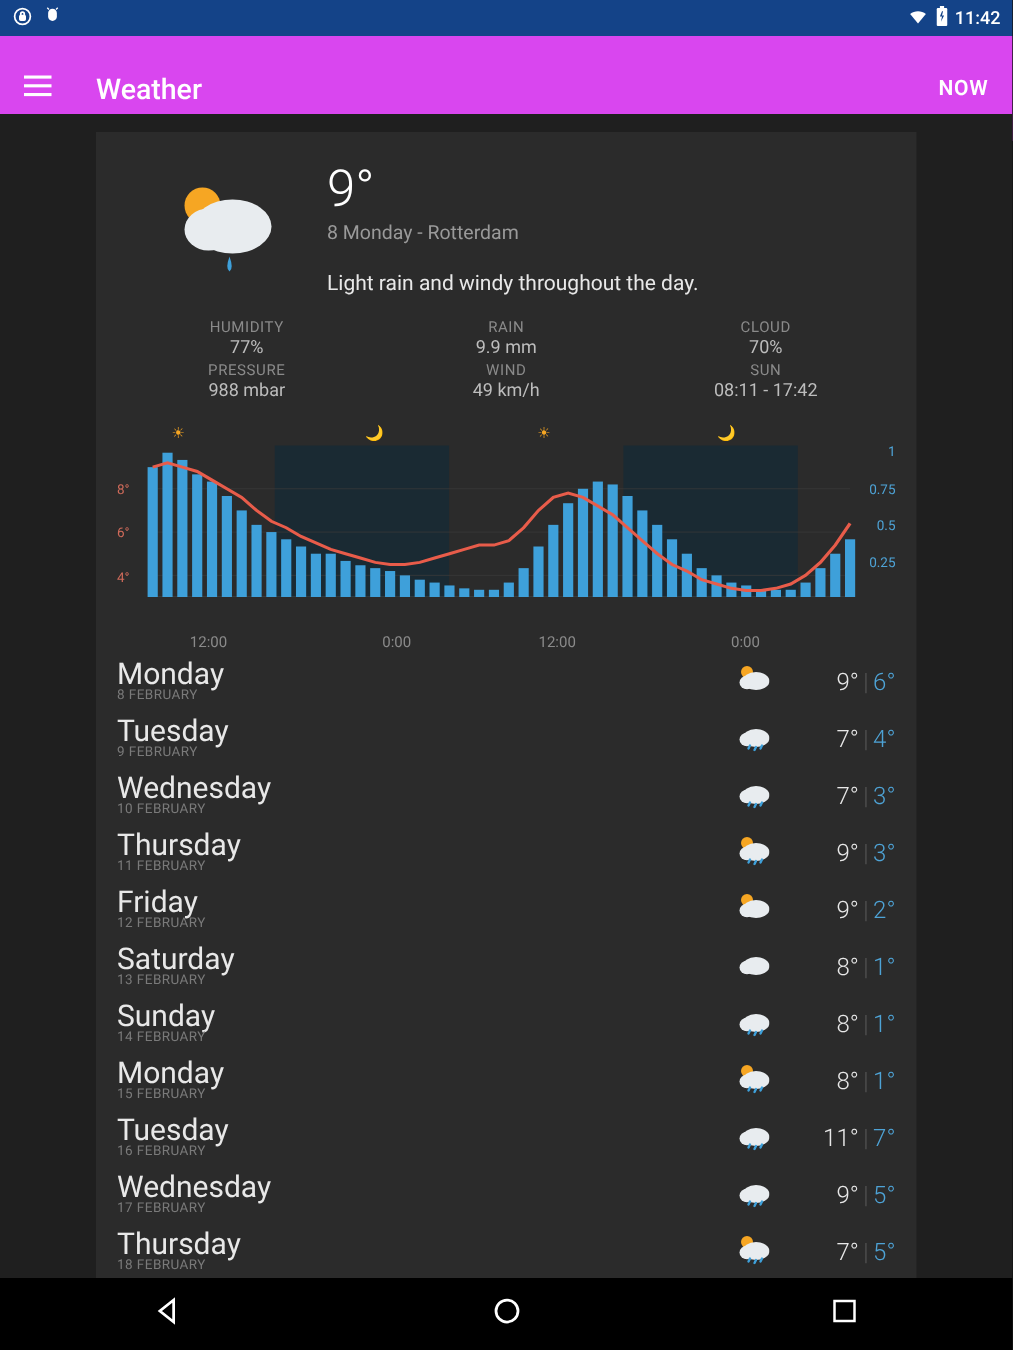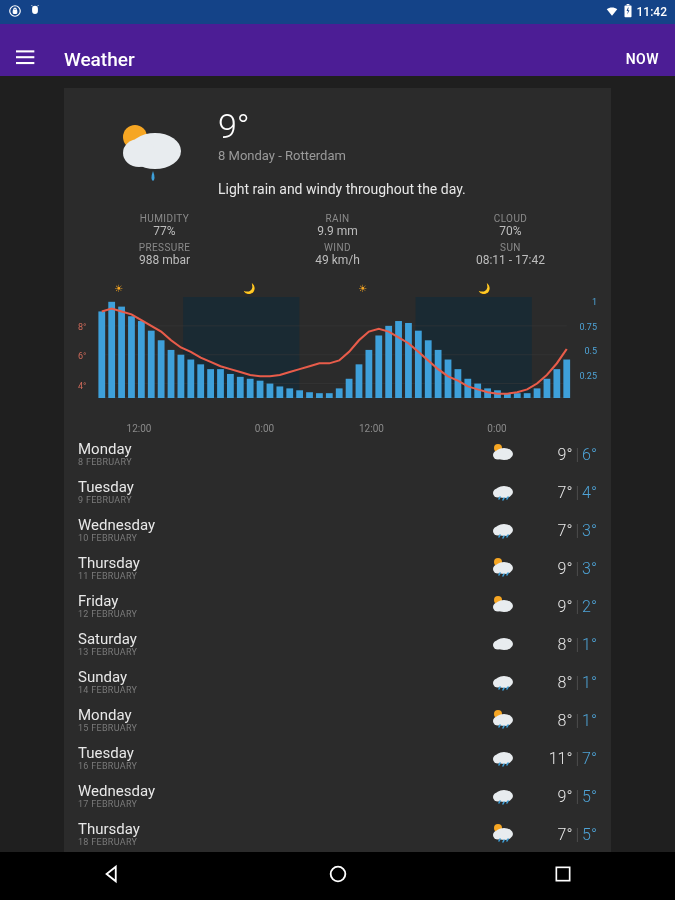--- a/index.html
+++ b/index.html
@@ -16,21 +16,21 @@
     background: #144388;
     display: flex; align-items: center;
     padding: 12px 8px;
     font-size: 12px;
     color: #fff;
   }
   .status-left { display: flex; gap: 6px; align-items:center;}
   .status-right { margin-left: auto; display: flex; gap: 4px; align-items:center; font-weight:500;}
   .app-bar {
     height: 70px;
-    background: #4c1d95;
+    background: #d946ef;
     display: flex; align-items: center;
     padding: 0 16px;
     color: #fff;
   }
   .hamburger { margin-right: 28px; cursor: pointer; }
   .app-title { font-size: 19px; font-weight: 500; }
   .now-btn { margin-left: auto; font-size: 14px; font-weight: 600; letter-spacing: 0.5px; cursor:pointer;}
   .content {
     position:absolute; top:76px; bottom:48px; left:0; right:0;
     background:#1f1f1f;
@@ -69,21 +69,21 @@
   .axis-right span{ position:absolute; right:0; font-size:9px; color:#4ea3d6; transform:translateY(-50%);}
   .sun-moon-row{ position:absolute; top:0; left:22px; right:28px; height:12px;}
   .sun-moon-row span{ position:absolute; transform:translateX(-50%); font-size:10px;}
   .forecast-list { margin-top:4px; }
   .forecast-row {
     display:flex; align-items:center;
     height:38px;
     cursor:pointer;
   }
   .fc-left { flex:1; }
-  .fc-day { font-size:15px; color:#e8e8e8; line-height:1;}
+  .fc-day { font-size:20px; color:#e8e8e8; line-height:1;}
   .fc-date { font-size:9px; color:#7a7a7a; letter-spacing:0.3px;}
   .fc-icon { width:30px; text-align:center;}
   .fc-temps { width:80px; text-align:right; font-size:16px; font-weight:300;}
   .fc-hi { color:#e8e8e8; }
   .fc-sep { color:#555; margin: 0 3px;}
   .fc-lo { color:#4ea3d6; }
   .nav-bar {
     position:absolute; bottom:0; left:0; right:0;
     height:48px; background:#000;
     display:flex; align-items:center; justify-content:space-around;

